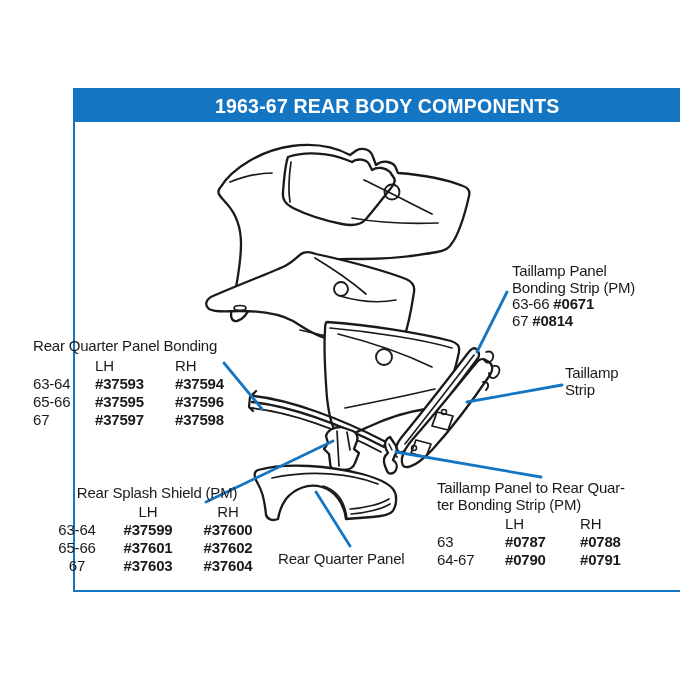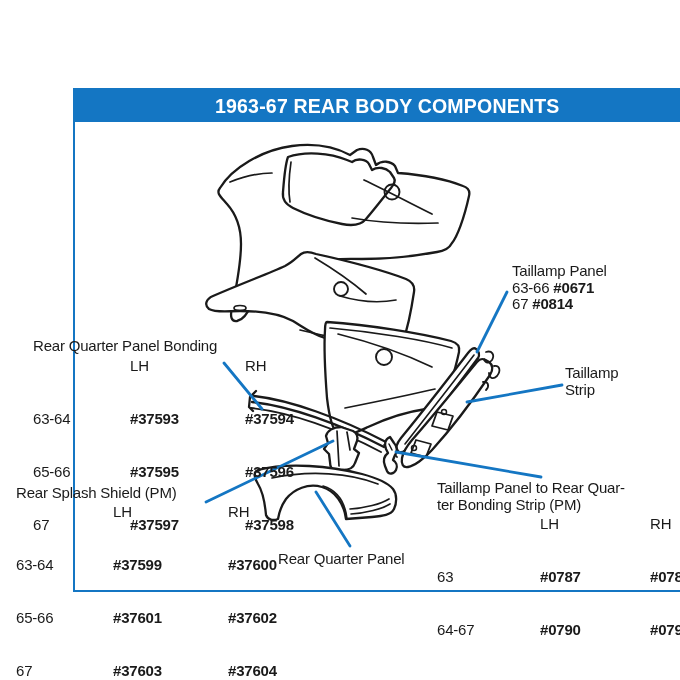--- a/index.html
+++ b/index.html
@@ -23,21 +23,21 @@
     background:var(--accent);display:flex;align-items:center;justify-content:center;
   }
   .titlebar .t{
     color:#ffffff;font-weight:800;font-size:21px;letter-spacing:0.2px;
     display:inline-block;transform:scaleX(0.93);white-space:nowrap;
   }
   svg.art{position:absolute;left:0;top:0;width:680px;height:680px;pointer-events:none;}
   .lbl{
     position:absolute;font-size:15px;line-height:16.5px;letter-spacing:-0.2px;white-space:nowrap;
   }
-  .tbl{display:grid;grid-template-columns:62px 80px 80px;line-height:18px;gap:35px;}
+  .tbl{display:grid;grid-template-columns:62px 80px 80px;line-height:18px;}
   .tbl.wide{grid-template-columns:68px 75px 75px;}
   .tbl .hdr{font-weight:400;}
   .tbl .pn{font-weight:700;}
   .tl-rows{line-height:16.5px;}
   .pn{font-weight:700;}
 </style>
 </head>
 <body>
 
 <div class="page">
@@ -145,30 +145,31 @@
       <div class="pn">#37595</div>
       <div class="pn">#37596</div>
       <div>67</div>
       <div class="pn">#37597</div>
       <div class="pn">#37598</div>
     </div>
   </div>
 
   <div class="lbl tl-rows" style="left:512px;top:263px;">
     <div>Taillamp Panel</div>
+    <div>Bonding Strip (PM)</div>
     <div><span>63-66</span> <span class="pn">#0671</span></div>
     <div><span>67</span> <span class="pn">#0814</span></div>
   </div>
 
   <div class="lbl tl-rows" style="left:565px;top:365px;">
     <div>Taillamp</div>
     <div>Strip</div>
   </div>
 
-  <div class="lbl" style="left:16px;top:485px;">
+  <div class="lbl" style="left:46px;top:485px;text-align:center;">
     <div>Rear Splash Shield (PM)</div>
     <div class="tbl" style="margin-top:1px;">
       <div></div>
       <div class="hdr">LH</div>
       <div class="hdr">RH</div>
       <div>63-64</div>
       <div class="pn">#37599</div>
       <div class="pn">#37600</div>
       <div>65-66</div>
       <div class="pn">#37601</div>

